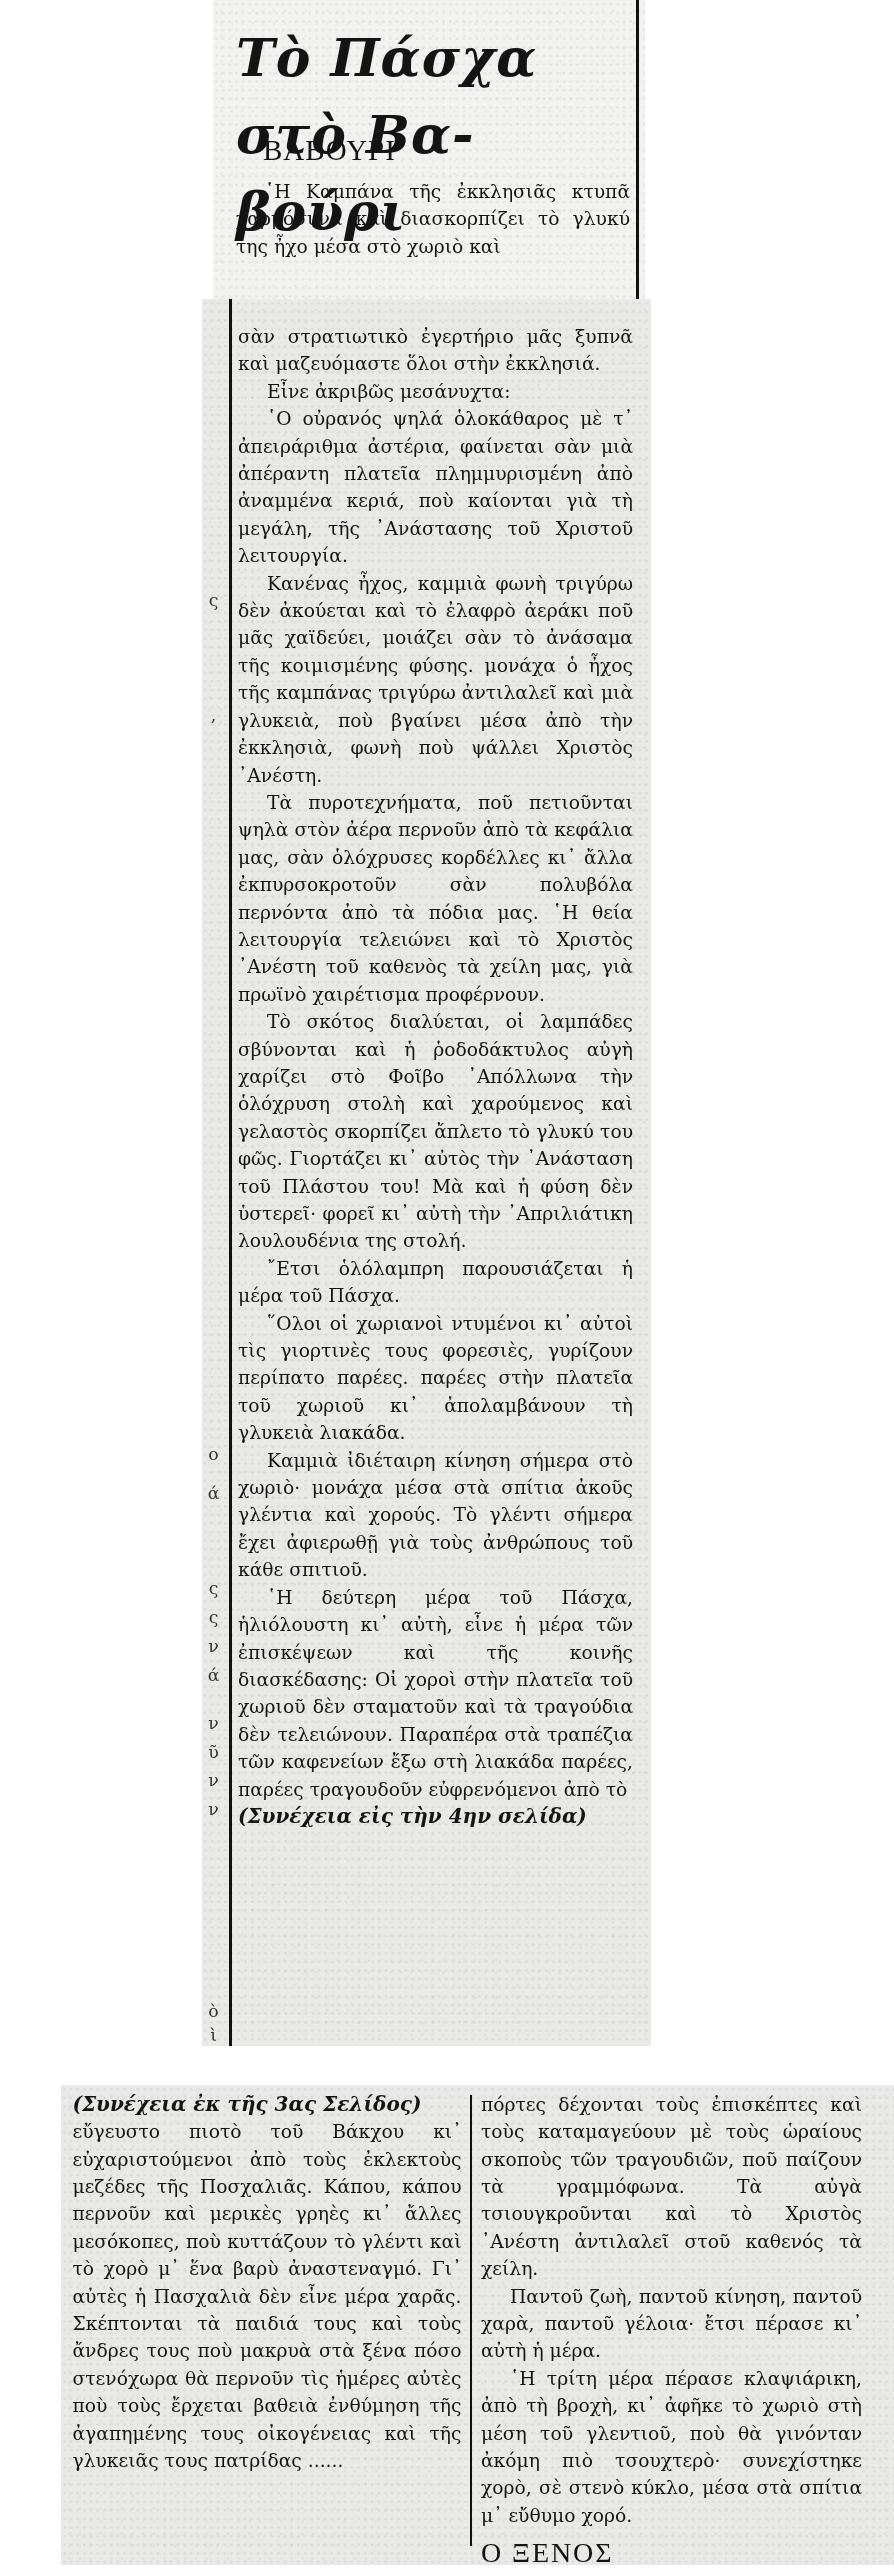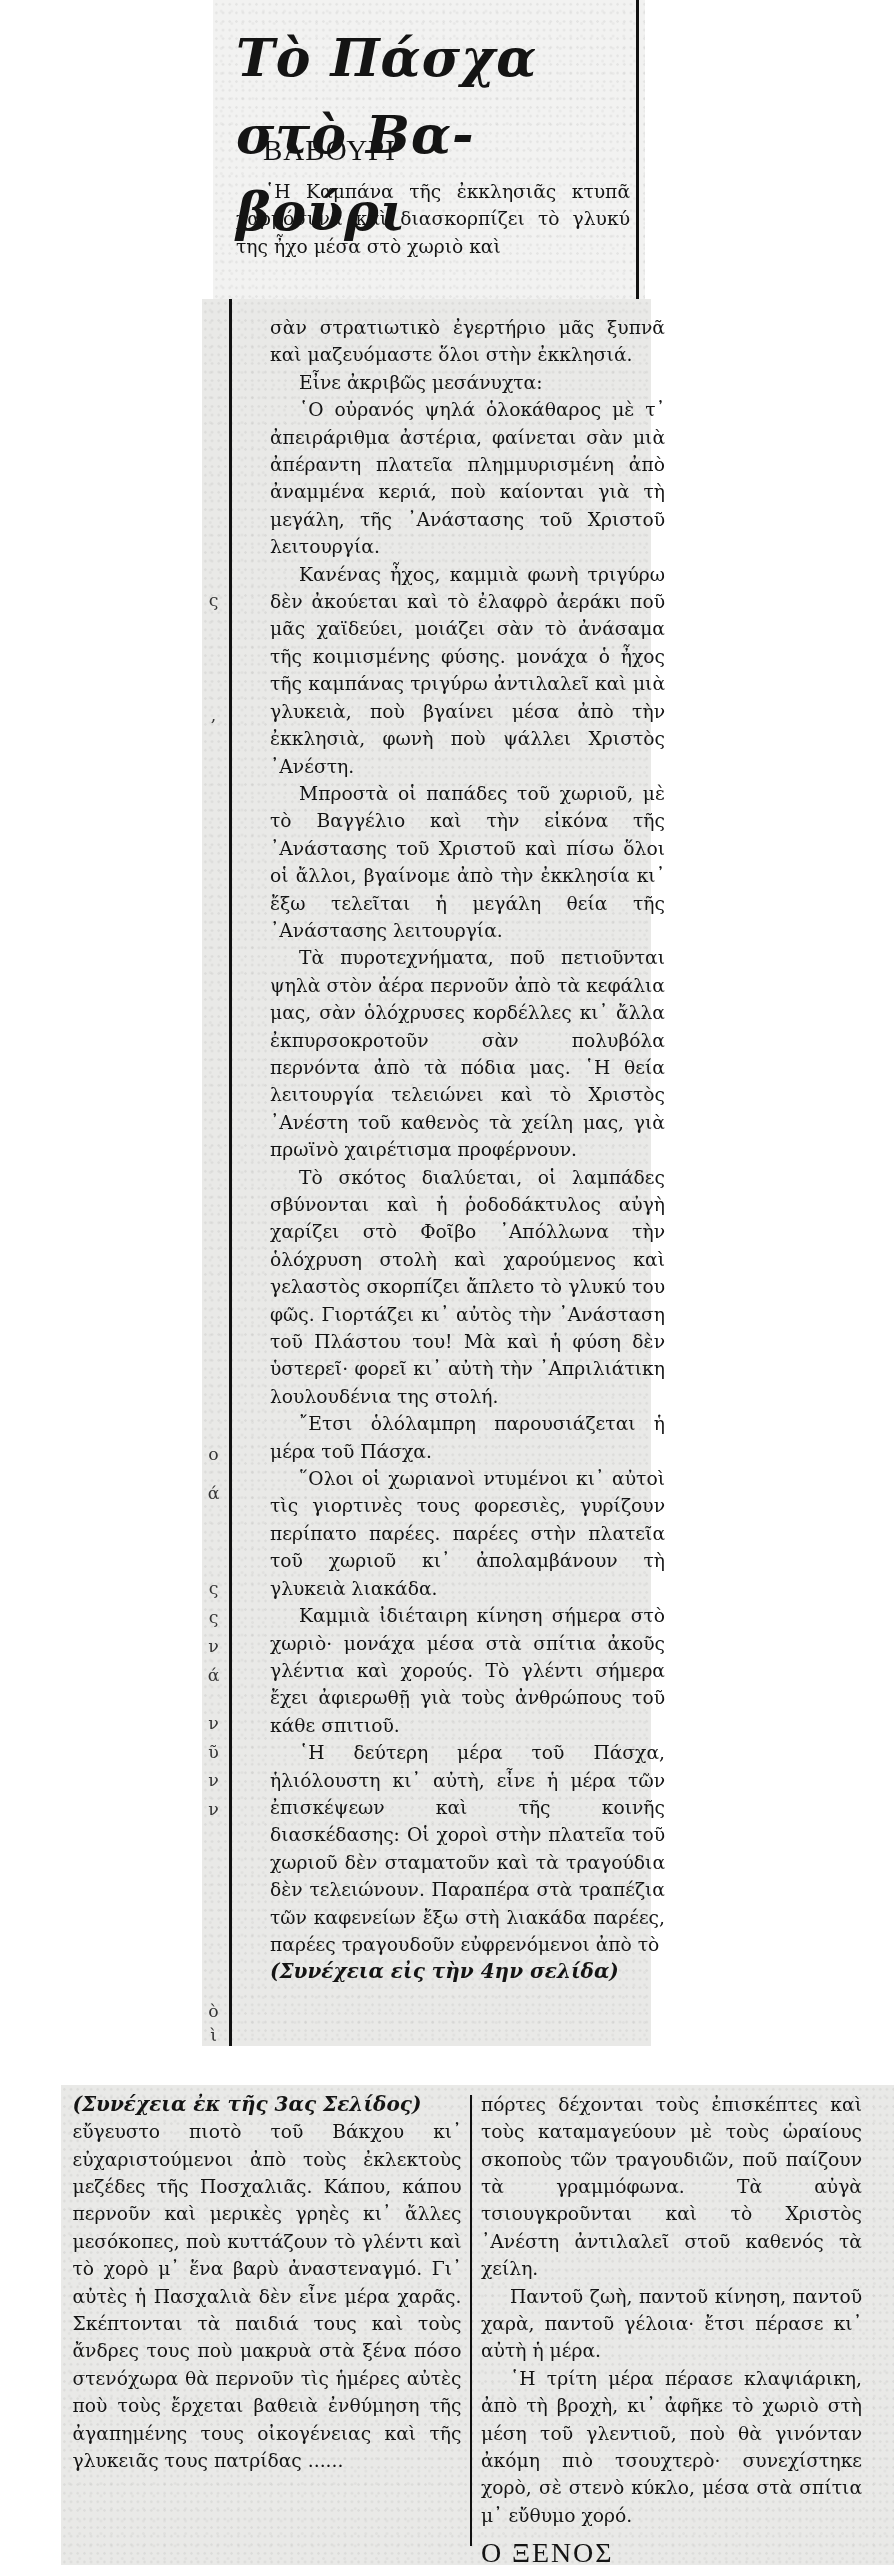--- a/index.html
+++ b/index.html
@@ -32,21 +32,21 @@
   }
   #block-head .dateline {
     position: absolute; left: 50px; top: 134px;
     font-family: "Liberation Serif", serif; font-size: 29px; letter-spacing: 1px;
   }
   #block-head .text { position: absolute; left: 23px; top: 178px; width: 394px; }
   #block-head .edge { right: 5.8px; top: 0; height: 299px; width: 2.9px; }
 
   
   #block-main { left: 202px; top: 299px; width: 449px; height: 1747px; }
-  #block-main .text { position: absolute; left: 36px; top: 15px; width: 395px; margin-left: 32px; }
+  #block-main .text { position: absolute; left: 36px; top: 24px; width: 395px; }
   #block-main .main-rule { left: 27px; top: 0; height: 1747px; }
   #block-main .frag-col { position: absolute; left: 2.9px; top: 0; width: 19px; height: 1747px; }
 
   .cont-bold {
     font-family: "DejaVu Serif", serif; font-style: italic; font-weight: bold;
     font-size: 20px; white-space: nowrap;
   }
 
   
   #block-cont { left: 61px; top: 2085px; width: 869px; height: 480px; }
@@ -89,21 +89,20 @@
     <div class="frag" style="top:1497px">ν</div>
     <div class="frag" style="top:1699px">ὸ</div>
     <div class="frag" style="top:1723px">ὶ</div>
   </div>
   <div class="vrule main-rule"></div>
   <div class="text">
     <p class="noindent">σὰν στρατιωτικὸ ἐγερτήριο μᾶς ξυπνᾶ καὶ μαζευόμαστε ὅλοι στὴν ἐκκλησιά.</p>
     <p>Εἶνε ἀκριβῶς μεσάνυχτα:</p>
     <p>῾Ο οὐρανός ψηλά ὁλοκάθαρος μὲ τ᾽ ἀπειράριθμα ἀστέρια, φαίνεται σὰν μιὰ ἀπέραντη πλατεῖα πλημμυρισμένη ἀπὸ ἀναμμένα κεριά, ποὺ καίονται γιὰ τὴ μεγάλη, τῆς ᾽Ανάστασης τοῦ Χριστοῦ λειτουργία.</p>
     <p>Κανένας ἦχος, καμμιὰ φωνὴ τριγύρω δὲν ἀκούεται καὶ τὸ ἐλαφρὸ ἀεράκι ποῦ μᾶς χαϊδεύει, μοιάζει σὰν τὸ ἀνάσαμα τῆς κοιμισμένης φύσης. μονάχα ὁ ἦχος τῆς καμπάνας τριγύρω ἀντιλαλεῖ καὶ μιὰ γλυκειὰ, ποὺ βγαίνει μέσα ἀπὸ τὴν ἐκκλησιὰ, φωνὴ ποὺ ψάλλει Χριστὸς ᾽Ανέστη.</p>
-    <p>Μπροστὰ οἱ παπάδες τοῦ χωριοῦ, μὲ τὸ Βαγγέλιο καὶ τὴν εἰκόνα τῆς ᾽Ανάστασης τοῦ Χριστοῦ καὶ πίσω ὅλοι οἱ ἄλλοι, βγαίνομε ἀπὸ τὴν ἐκκλησία κι᾽ ἔξω τελεῖται ἡ μεγάλη θεία τῆς ᾽Ανάστασης λειτουργία.</p>
     <p>Τὰ πυροτεχνήματα, ποῦ πετιοῦνται ψηλὰ στὸν ἀέρα περνοῦν ἀπὸ τὰ κεφάλια μας, σὰν ὁλόχρυσες κορδέλλες κι᾽ ἄλλα ἐκπυρσοκροτοῦν σὰν πολυβόλα περνόντα ἀπὸ τὰ πόδια μας. ῾Η θεία λειτουργία τελειώνει καὶ τὸ Χριστὸς ᾽Ανέστη τοῦ καθενὸς τὰ χείλη μας, γιὰ πρωϊνὸ χαιρέτισμα προφέρνουν.</p>
     <p>Τὸ σκότος διαλύεται, οἱ λαμπάδες σβύνονται καὶ ἡ ῥοδοδάκτυλος αὐγὴ χαρίζει στὸ Φοῖβο ᾽Απόλλωνα τὴν ὁλόχρυση στολὴ καὶ χαρούμενος καὶ γελαστὸς σκορπίζει ἄπλετο τὸ γλυκύ του φῶς. Γιορτάζει κι᾽ αὐτὸς τὴν ᾽Ανάσταση τοῦ Πλάστου του! Μὰ καὶ ἡ φύση δὲν ὑστερεῖ· φορεῖ κι᾽ αὐτὴ τὴν ᾽Απριλιάτικη λουλουδένια της στολή.</p>
     <p>῎Ετσι ὁλόλαμπρη παρουσιάζεται ἡ μέρα τοῦ Πάσχα.</p>
     <p>῞Ολοι οἱ χωριανοὶ ντυμένοι κι᾽ αὐτοὶ τὶς γιορτινὲς τους φορεσιὲς, γυρίζουν περίπατο παρέες. παρέες στὴν πλατεῖα τοῦ χωριοῦ κι᾽ ἀπολαμβάνουν τὴ γλυκειὰ λιακάδα.</p>
     <p>Καμμιὰ ἰδιέταιρη κίνηση σήμερα στὸ χωριὸ· μονάχα μέσα στὰ σπίτια ἀκοῦς γλέντια καὶ χορούς. Τὸ γλέντι σήμερα ἔχει ἀφιερωθῇ γιὰ τοὺς ἀνθρώπους τοῦ κάθε σπιτιοῦ.</p>
     <p>῾Η δεύτερη μέρα τοῦ Πάσχα, ἡλιόλουστη κι᾽ αὐτὴ, εἶνε ἡ μέρα τῶν ἐπισκέψεων καὶ τῆς κοινῆς διασκέδασης: Οἱ χοροὶ στὴν πλατεῖα τοῦ χωριοῦ δὲν σταματοῦν καὶ τὰ τραγούδια δὲν τελειώνουν. Παραπέρα στὰ τραπέζια τῶν καφενείων ἔξω στὴ λιακάδα παρέες, παρέες τραγουδοῦν εὐφρενόμενοι ἀπὸ τὸ</p>
     <p class="noindent cont-bold">(Συνέχεια εἰς τὴν 4ην σελίδα)</p>
   </div>
 </section>
 

